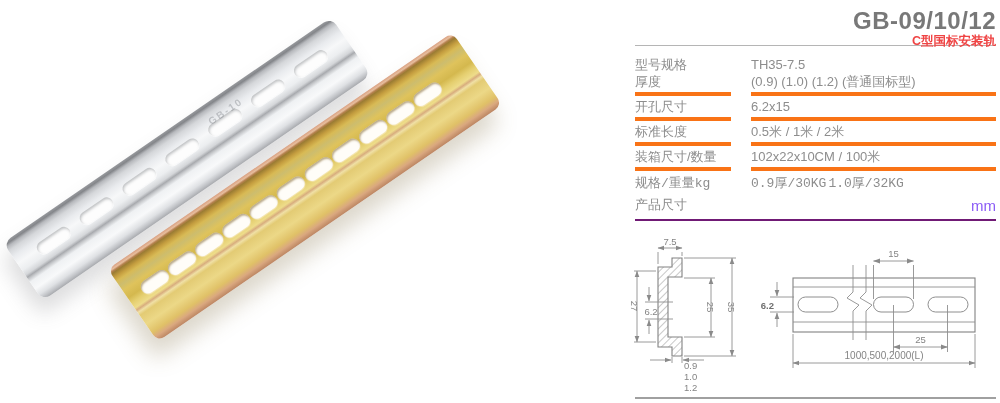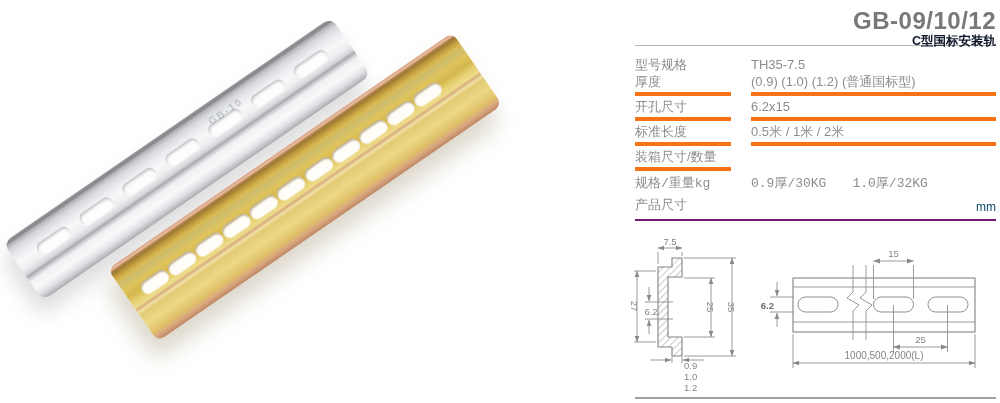--- a/index.html
+++ b/index.html
@@ -24,39 +24,39 @@
   .rail-gold .slot{width:31px;height:14px;background:#fffdf8;
     box-shadow:inset 0 2px 2px rgba(120,90,30,.5),0 1px 1px rgba(255,245,220,.6);}
   .stamp{position:absolute;left:238px;top:12px;font-size:10px;font-weight:bold;
     letter-spacing:2px;color:#70747a;opacity:.35;}
 
   
   .panel-hdr{position:absolute;left:635px;top:8px;width:361px;height:38px;
     display:flex;justify-content:space-between;align-items:flex-end;
     border-bottom:1px solid #b5b5b5;box-sizing:border-box;padding-bottom:5px;flex-direction:column;}
   .model{font-size:24px;font-weight:bold;color:#787878;letter-spacing:.5px;line-height:26px;}
-  .category{font-size:12.5px;font-weight:bold;color:#0f172a;line-height:15px;}
+  .category{font-size:12.5px;font-weight:bold;color:#ef4444;line-height:15px;}
 
   .spec-table{position:absolute;left:635px;top:50px;width:361px;}
   .spec-row{display:flex;column-gap:20px;}
   .spec-label{width:96px;flex:none;}
   .spec-value{flex:1;}
   .spec-row .cell{border-bottom:4px solid #f97316;}
   .spec-row.last .cell{border-bottom:none;font-family:Liberation Mono, monospace;}
   .spec-table{font-size:13px;color:#8d8d8d;}
   .r1 .cell{padding:6px 0 2px;line-height:17px;}
   .rs .cell{padding:3px 0;line-height:15px;}
   .r5 .cell{padding:5px 0 0;line-height:16px;}
-  .wgap{display:inline-block;margin-left:26px;}
+  .wgap{display:inline-block;margin-left:2px;}
 
   .section-hdr{position:absolute;left:635px;top:196px;width:361px;
     display:flex;justify-content:space-between;align-items:flex-end;
     border-bottom:2px solid #701a75;box-sizing:border-box;padding-bottom:5px;}
   .section-title{font-size:13px;color:#8a8a8a;}
-  .section-unit{font-size:12px;color:#0c4a6e;}
+  .section-unit{font-size:15px;color:#8b5cf6;}
 
   .drawing{position:absolute;left:620px;top:225px;}
   .bottom-rule{position:absolute;left:635px;top:397px;width:361px;height:2px;background:#a0a0a0;}
 </style>
 </head>
 <body>
 
 <div class="screen">
 
   <div class="photo">
@@ -108,20 +108,21 @@
     <div class="spec-row rs">
       <div class="spec-label cell">开孔尺寸</div>
       <div class="spec-value cell">6.2x15</div>
     </div>
     <div class="spec-row rs">
       <div class="spec-label cell">标准长度</div>
       <div class="spec-value cell">0.5米 / 1米 / 2米</div>
     </div>
     <div class="spec-row rs">
       <div class="spec-label cell">装箱尺寸/数量</div>
+      <div class="spec-value cell">102x22x10CM / 100米</div>
     </div>
     <div class="spec-row r5 last">
       <div class="spec-label cell">规格/重量kg</div>
       <div class="spec-value cell">
         <div>
           <span>0.9厚/30KG</span><span class="wgap">1.0厚/32KG</span>
         </div>
       </div>
     </div>
   </div>

